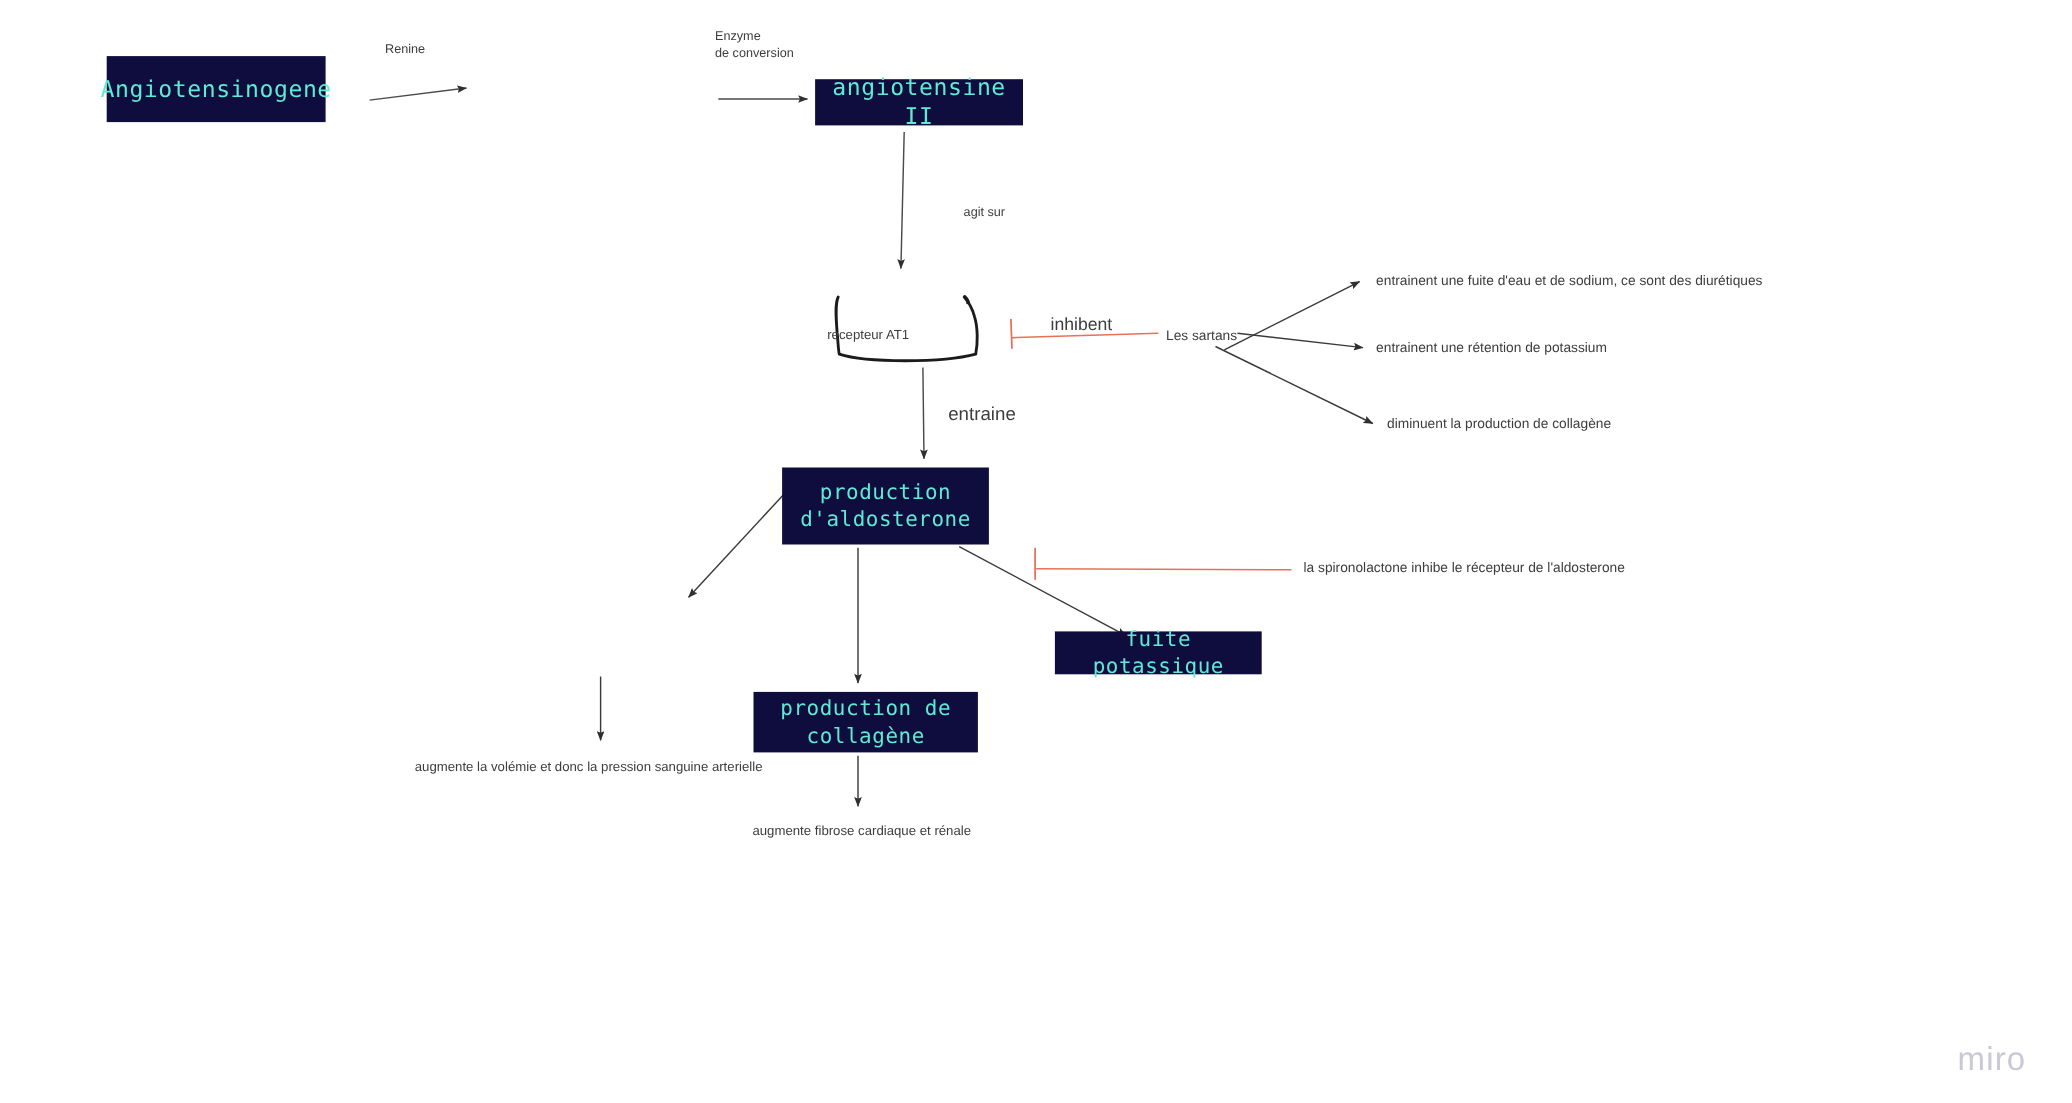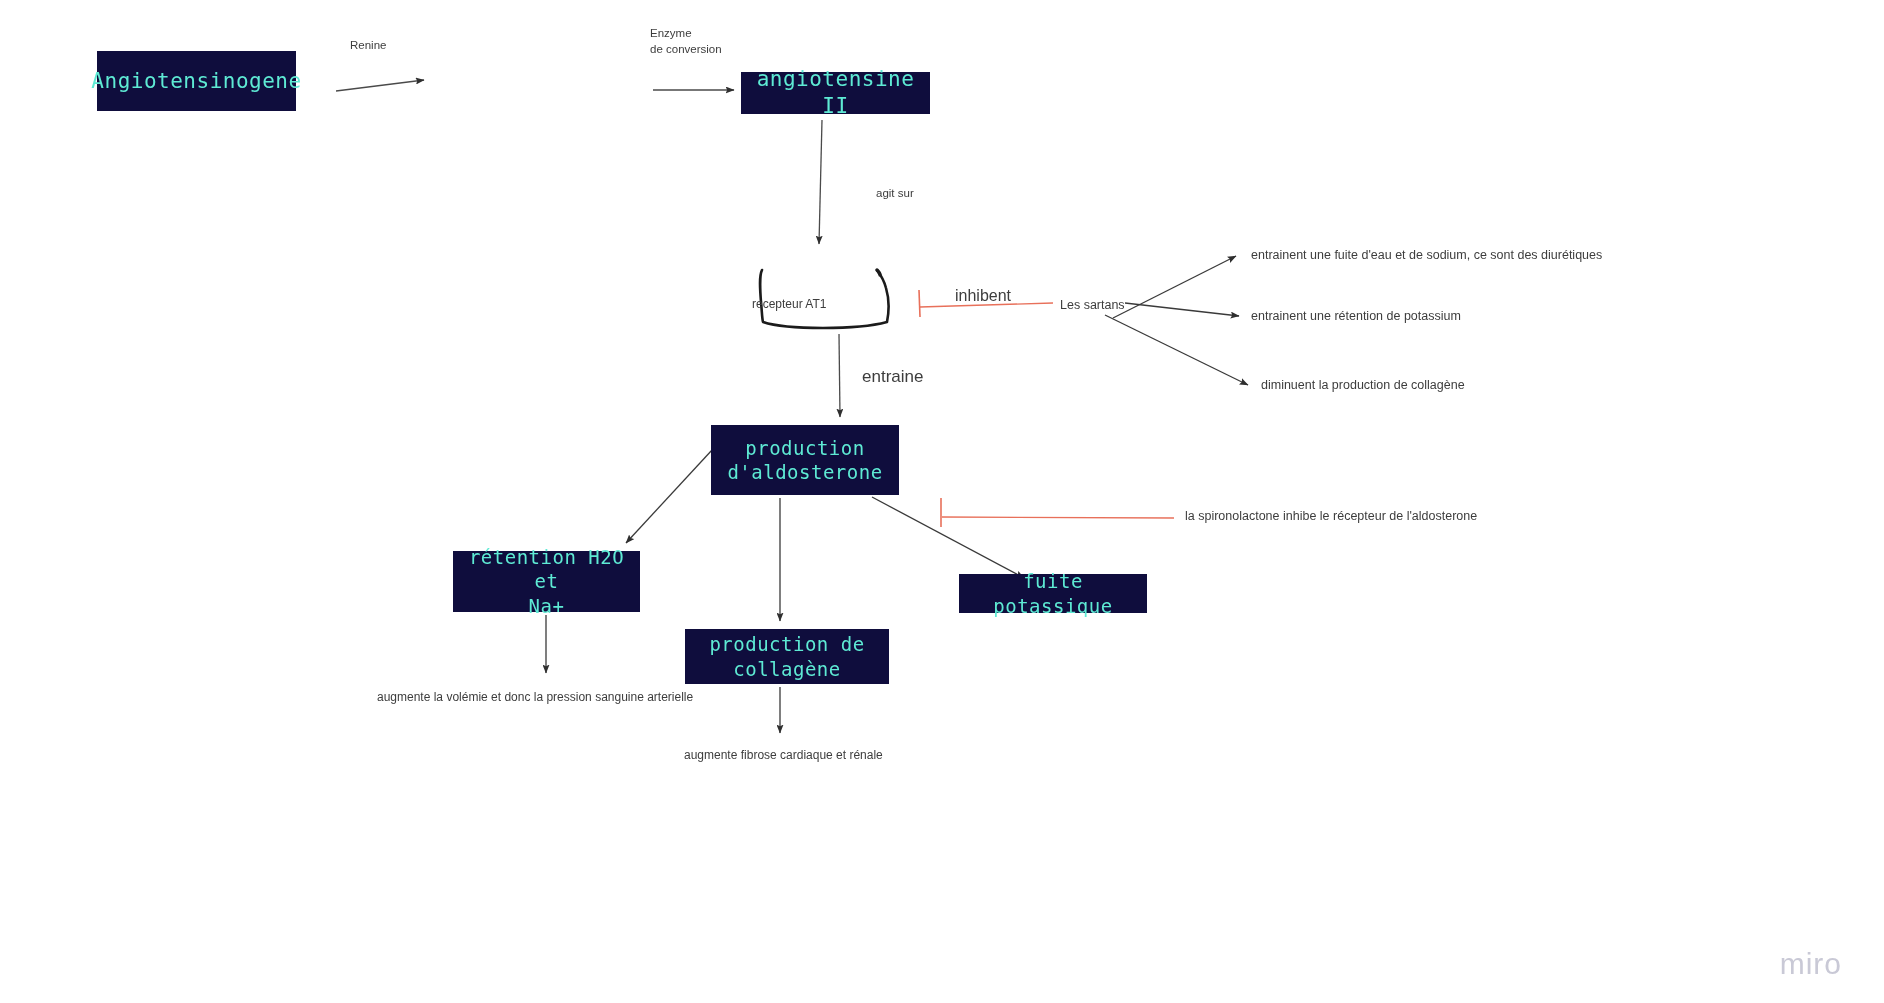--- a/index.html
+++ b/index.html
@@ -122,22 +122,20 @@
   </svg>
 
   <div class="node" style="left:97px;top:51px;width:199px;height:60px;font-size:21px;">Angiotensinogene</div>
 
 
   <div class="node" style="left:741px;top:72px;width:189px;height:42px;font-size:21px;">angiotensine II</div>
 
   <div class="node" style="left:711px;top:425px;width:188px;height:70px;font-size:19px;">production
 d'aldosterone</div>
 
-  <div class="node" style="left:453px;top:551px;width:187px;height:61px;font-size:19px;">rétention H2O et
-Na+</div>
 
   <div class="node" style="left:685px;top:629px;width:204px;height:55px;font-size:19px;">production de
 collagène</div>
 
   <div class="node" style="left:959px;top:574px;width:188px;height:39px;font-size:19px;">fuite potassique</div>
 
   <div class="lbl" style="left:350px;top:38px;font-size:11.5px;">Renine</div>
 
   <div class="lbl" style="left:650px;top:26px;font-size:11.5px;">Enzyme
 de conversion</div>

